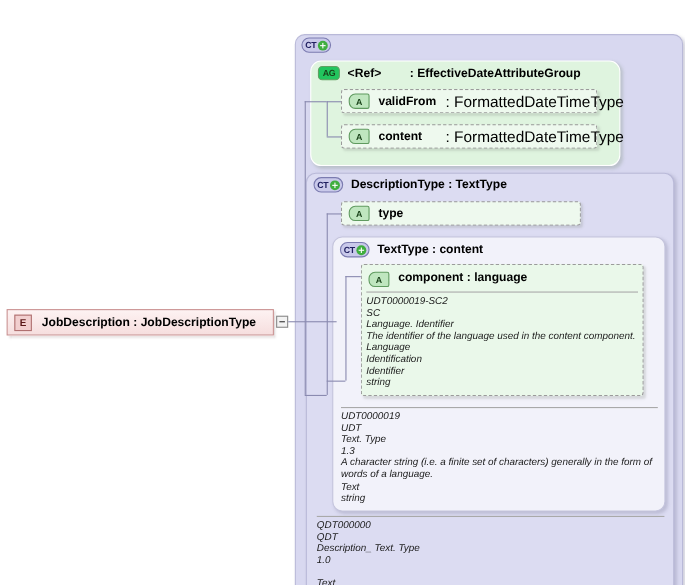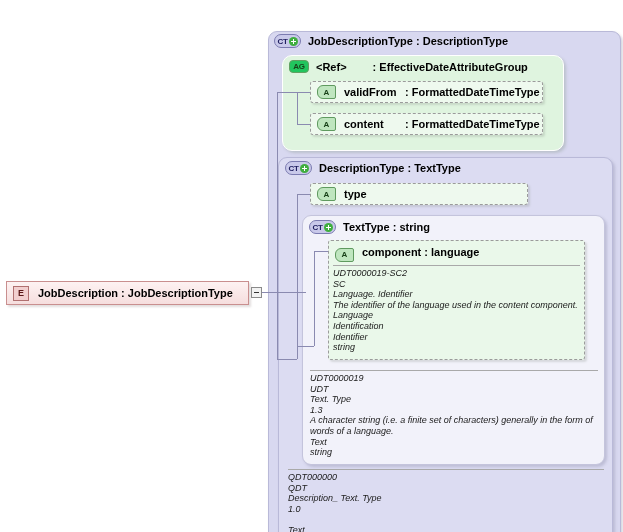--- a/index.html
+++ b/index.html
@@ -111,21 +111,21 @@
     border:1px dashed #9b9b9b;
     border-radius:3px;
     box-shadow:2px 2px 2px rgba(130,140,130,0.25);
     display:flex;align-items:center;
   }
   .attrbox .badge-wrap{margin-left:6px;}
   .attrbox .aname{
     margin-left:8px;font-weight:bold;font-size:11px;white-space:nowrap;
   }
   .attrbox .acolon{
-    position:absolute;font-weight:bold;font-size:11px;white-space:nowrap;
+    position:absolute;font-weight:normal;font-size:14px;white-space:nowrap;
   }
 
   
   .elembox{
     position:absolute;
     box-sizing:border-box;
     background:linear-gradient(#fdf2f2,#f6dede);
     border:1px solid #c98f8f;
     display:flex;align-items:center;
     box-shadow:2px 2px 2px rgba(140,120,120,0.25);
@@ -170,21 +170,20 @@
 
 <div class="canvas">
 
   <div class="panel panel-ct" style="left:268px;top:2px;width:353px;height:526px;"></div>
 
   <div class="hdr" style="left:274px;top:5px;">
     <span class="badge-ct">
       <span class="ct-label">CT</span>
       <span class="plus"></span>
     </span>
-    <span class="txt">JobDescriptionType : DescriptionType</span>
   </div>
 
   <div class="panel-green" style="position:absolute;left:282px;top:26px;width:280px;height:94px;"></div>
 
   <div class="hdr" style="left:289px;top:31px;">
     <span class="badge-ag">AG</span>
     <span class="txt">&lt;Ref&gt;</span>
     <span class="txt" style="margin-left:26px;">: EffectiveDateAttributeGroup</span>
   </div>
 
@@ -221,21 +220,21 @@
     <span class="aname">type</span>
   </div>
 
   <div class="panel panel-white" style="left:302px;top:186px;width:303px;height:250px;background:#f2f2fa;"></div>
 
   <div class="hdr" style="left:309px;top:191px;">
     <span class="badge-ct">
       <span class="ct-label">CT</span>
       <span class="plus"></span>
     </span>
-    <span class="txt">TextType : string</span>
+    <span class="txt">TextType : content</span>
   </div>
 
   <div class="attrbox" style="left:328px;top:211px;width:257px;height:120px;align-items:flex-start;background:#eaf8ea;">
     <span class="badge-wrap" style="margin-top:6px;">
       <span class="badge-a">A</span>
     </span>
     <span class="aname" style="margin-top:5px;">component : language</span>
   </div>
   <div class="sep" style="left:333px;top:236px;width:247px;"></div>
   <div class="annot" style="left:333px;top:239px;width:250px;">UDT0000019-SC2

